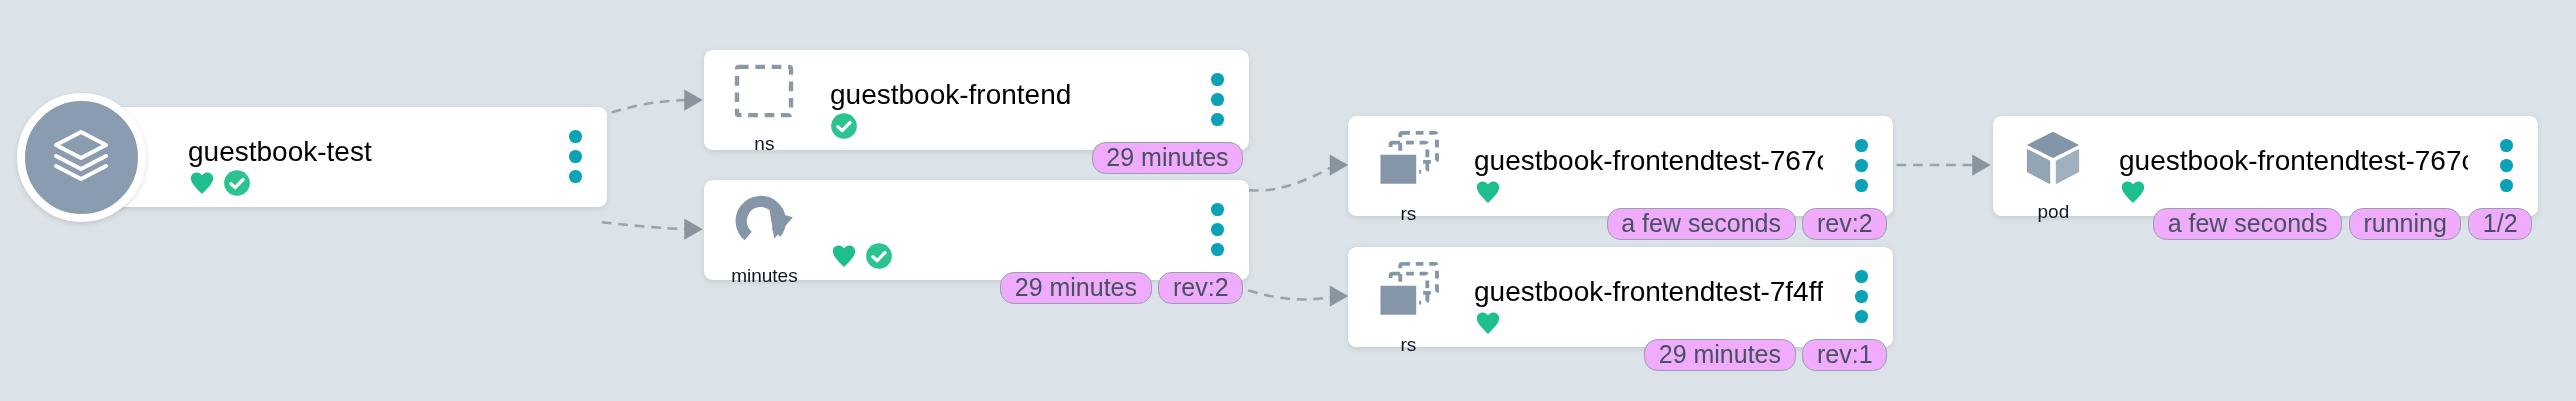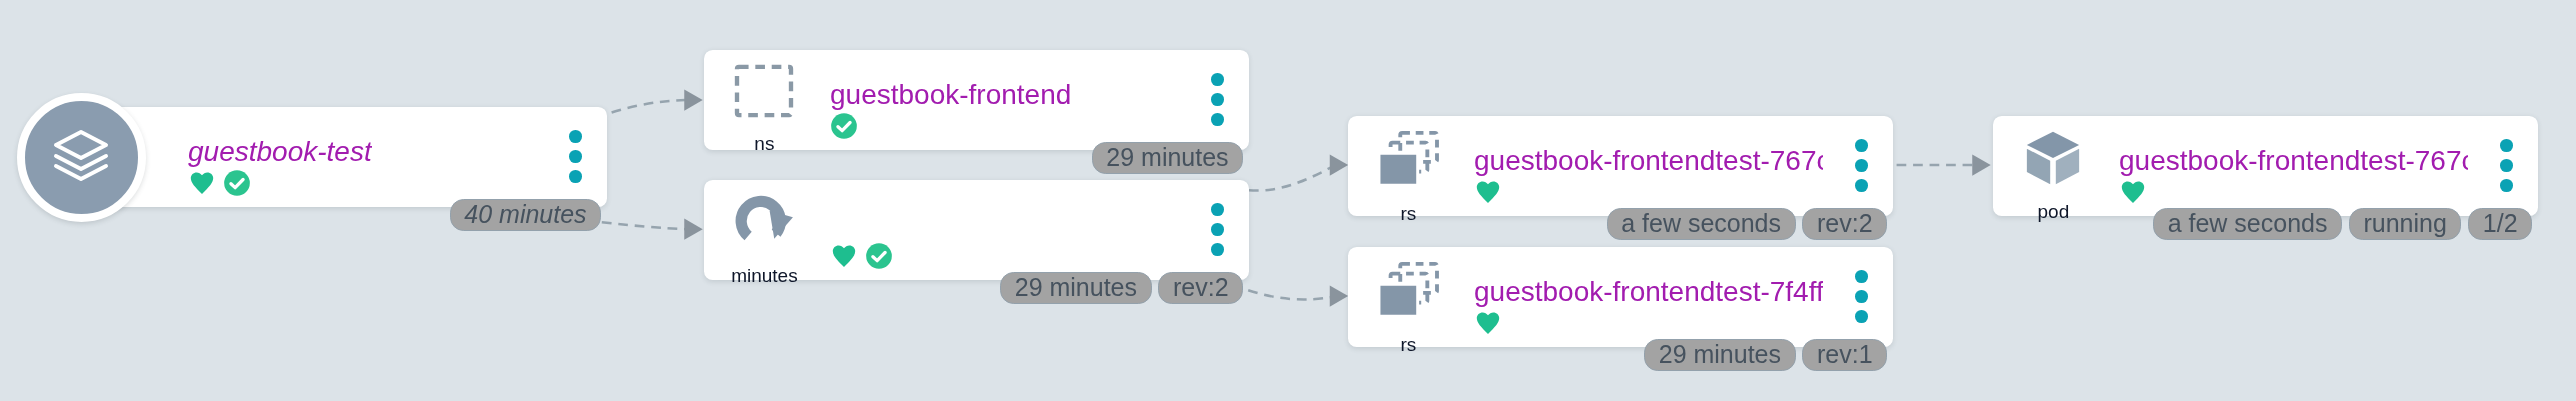--- a/index.html
+++ b/index.html
@@ -16,21 +16,21 @@
   .edge{fill:none;stroke:#96a4ae;stroke-width:2.6;stroke-dasharray:10 7;}
   .arrow{fill:#8a949d;stroke:none;}
 
   
   .node{
     position:absolute;width:545px;height:100px;
     background:#ffffff;border-radius:8.7px;
     box-shadow:0 1.9px 5.8px rgba(60,70,80,.14);
     z-index:1;
   }
-  .n1{left:62px;top:107px;font-style:italic;}
+  .n1{left:62px;top:107px;}
   .n2{left:704px;top:50px;}
   .n3{left:704px;top:180px;}
   .n4{left:1348px;top:116px;}
   .n5{left:1348px;top:247px;}
   .n6{left:1993px;top:116px;}
 
   
   .app-circle{
     position:absolute;left:16.5px;top:93px;width:113px;height:113px;
     background:#8a9caf;border:8.7px solid #ffffff;border-radius:50%;
@@ -52,36 +52,36 @@
   .deploy-icon polygon{fill:#8496a8;}
 
   .rs-icon{width:64px;height:58px;}
   .rs-icon .dashed{fill:none;stroke:#8496a8;stroke-width:4;stroke-dasharray:8 6;}
   .rs-icon .solid{fill:#8496a8;stroke:#ffffff;stroke-width:3;}
 
   .pod-icon{width:58px;height:56px;}
 
   .title{
     position:absolute;left:126px;top:29px;
-    font-size:28px;color:#a21caf;white-space:nowrap;
+    font-size:28px;color:#000000;white-space:nowrap;
     max-width:349px;overflow:hidden;
   }
   .status{position:absolute;left:126px;top:62px;display:flex;gap:6.8px;}
   .status svg{width:28px;height:28px;display:block;}
 
   .menu{
     position:absolute;right:25px;top:23px;height:53px;width:12.6px;
     display:flex;flex-direction:column;justify-content:space-between;cursor:pointer;
   }
   .menu i{width:12.6px;height:12.6px;border-radius:50%;background:#0aa2b4;display:block;}
 
   .badges{position:absolute;right:5.8px;top:92px;display:flex;gap:6.8px;z-index:3;}
   .badge{
     display:inline-block;height:30px;line-height:29px;padding:0 13.6px;
-    background:#a3a3a3;border:1.9px solid #93a1ac;border-radius:13.6px;
+    background:#f0abfc;border:1.9px solid #93a1ac;border-radius:13.6px;
     font-size:25px;color:#46525e;white-space:nowrap;
   }
 </style>
 </head>
 <body>
 
 <div class="canvas">
 
   <svg class="edges" width="2576" height="402" viewBox="0 0 2654 414">
     <path class="edge" d="M 598 127 C 642 110, 672 104, 706 103"></path>
@@ -105,23 +105,20 @@
       <svg viewBox="0 0 24 24">
         <circle cx="12" cy="12" r="11" fill="#2bc48f"></circle>
         <path d="M6.8 12.6 L10.4 16 L17.2 9" stroke="#ffffff" stroke-width="2.8" fill="none" stroke-linecap="round" stroke-linejoin="round"></path>
       </svg>
     </div>
     <div class="menu">
         <i></i>
         <i></i>
         <i></i>
       </div>
-    <div class="badges">
-      <span class="badge">40 minutes</span>
-    </div>
   </div>
   <div class="app-circle">
     <svg viewBox="0 0 76 76">
       <polygon points="38,12 63,25 38,38 13,25"></polygon>
       <polyline points="13,36 38,49 63,36"></polyline>
       <polyline points="13,46 38,59 63,46"></polyline>
     </svg>
   </div>
 
   <div class="node n2">

